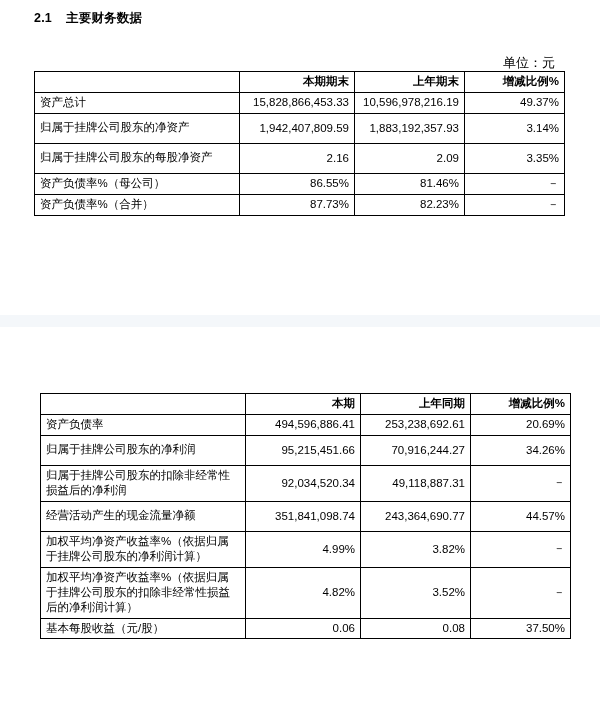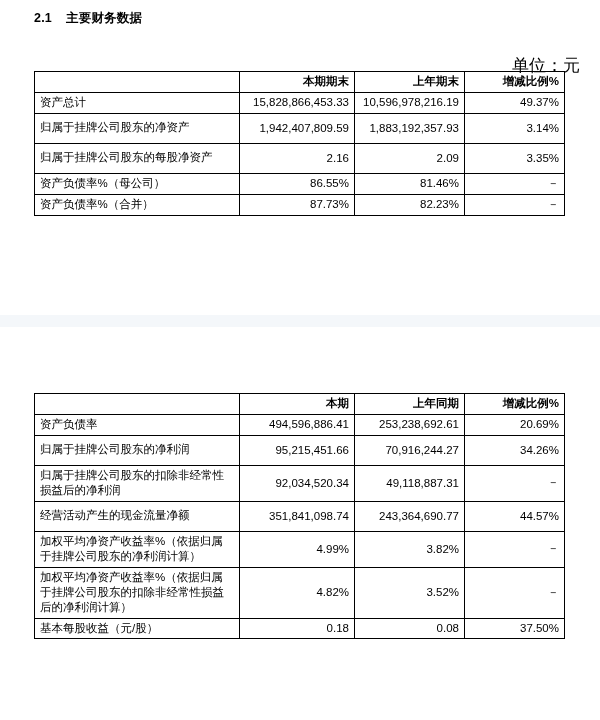--- a/index.html
+++ b/index.html
@@ -28,23 +28,23 @@
     font-weight: bold;
     font-size: 12.5px;
     letter-spacing: 0.2px;
     white-space: nowrap;
   }
   .section-heading .num {
     margin-right: 14px;
   }
   .unit-line {
     position: absolute;
-    right: 20px;
+    right: 45px;
     top: 54px;
-    font-size: 17px;
+    font-size: 13px;
     font-family: "Liberation Sans", sans-serif;
     white-space: nowrap;
   }
   table.fin {
     position: absolute;
     border-collapse: collapse;
     table-layout: fixed;
     font-size: 11.5px;
     font-family: "Liberation Sans", sans-serif;
   }
@@ -66,21 +66,21 @@
   .c-num {
     text-align: right;
     padding-right: 7px;
   }
   #table1 {
     left: 34px;
     top: 71px;
     width: 530px;
   }
   #table2 {
-    left: 34px;
+    left: 40px;
     top: 393px;
     width: 530px;
   }
   .dash {
     text-align: right;
     padding-right: 24px;
   }
   .tall {
     height: 30px;
   }
@@ -205,20 +205,20 @@
         <td class="dash">－</td>
       </tr>
       <tr class="taller">
         <td class="c-label">加权平均净资产收益率%（依据归属于挂牌公司股东的扣除非经常性损益后的净利润计算）</td>
         <td class="c-num">4.82%</td>
         <td class="c-num">3.52%</td>
         <td class="dash">－</td>
       </tr>
       <tr>
         <td class="c-label">基本每股收益（元/股）</td>
-        <td class="c-num">0.18</td>
+        <td class="c-num">0.06</td>
         <td class="c-num">0.08</td>
         <td class="c-num">37.50%</td>
       </tr>
     </tbody>
   </table>
 
 </div>
 
 </body></html>

